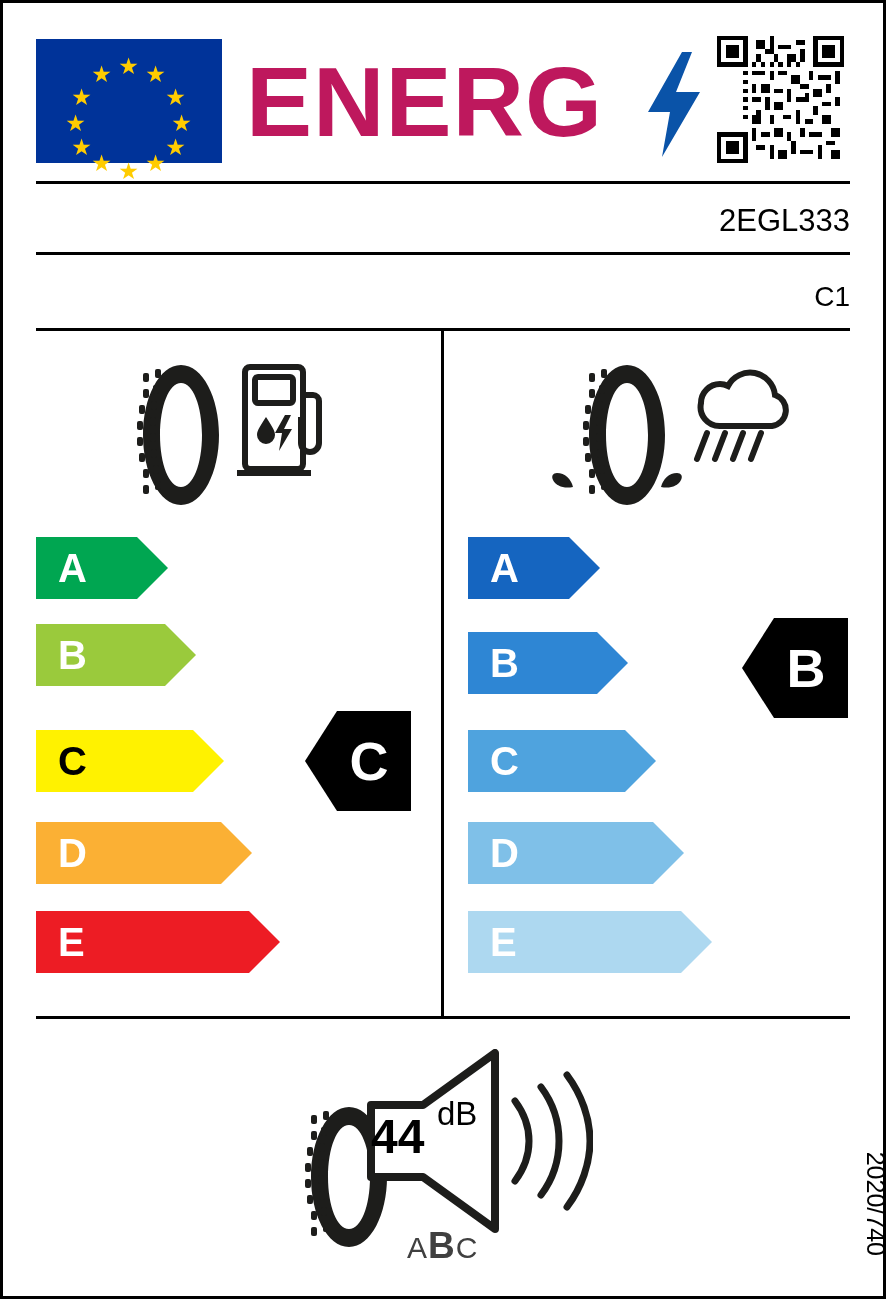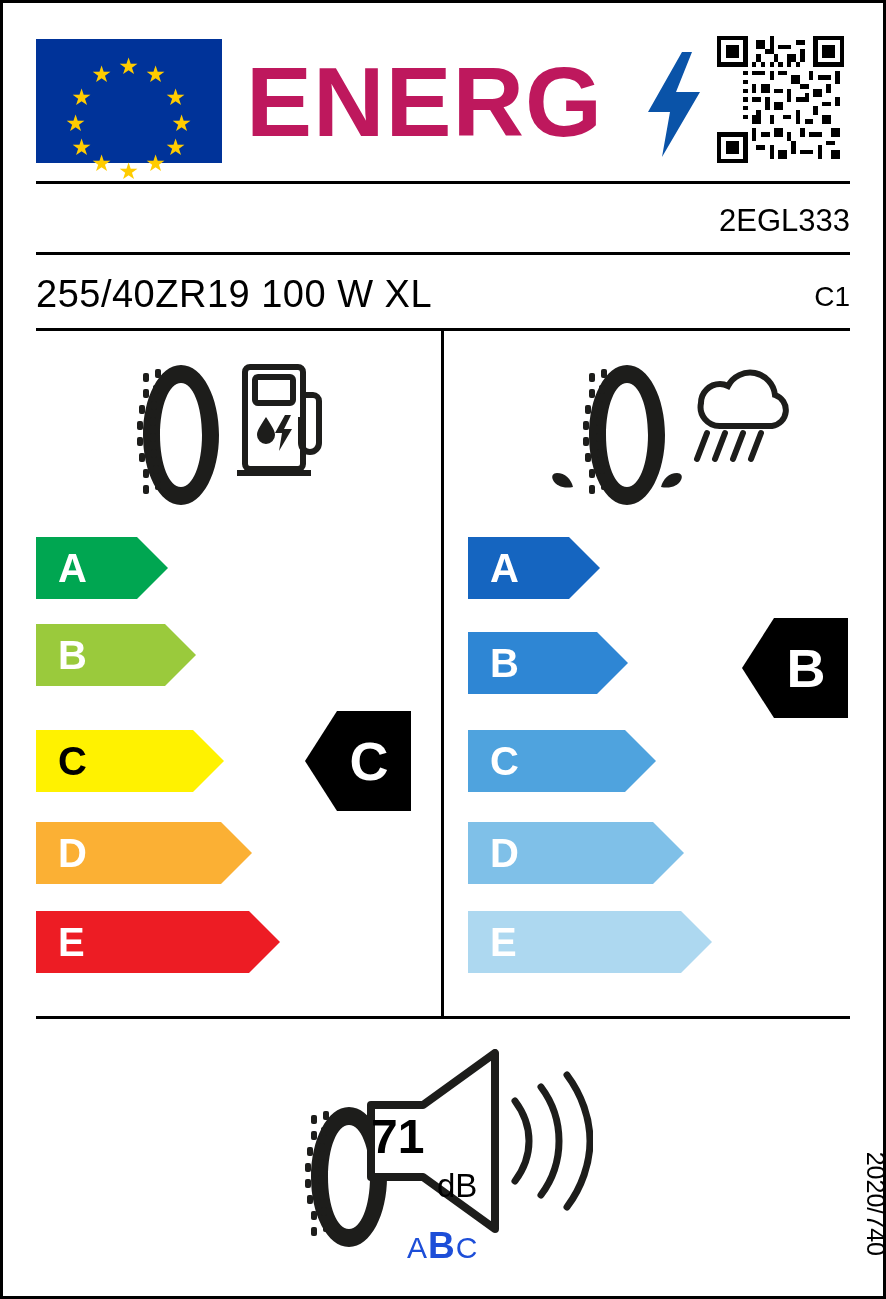--- a/index.html
+++ b/index.html
@@ -185,21 +185,21 @@
   .db-value {
     position: absolute;
     font-weight: bold;
     color: #000;
   }
   .abc {
     position: absolute;
     left: 404px;
     top: 1222px;
     font-size: 30px;
-    color: #1d4ed8;
+    color: #404040;
     letter-spacing: 1px;
   }
   .abc b { font-size: 37px; }
 
   .vertcode {
     position: absolute;
     right: 22px;
     bottom: 40px;
     font-size: 25px;
     color: #000;
@@ -325,21 +325,20 @@
     </g>
   </svg>
 
   <div class="hline" style="top:178px;"></div>
   <div class="hline" style="top:249px;"></div>
   <div class="hline" style="top:325px;"></div>
   <div class="hline" style="top:1013px;"></div>
   <div class="vline" style="left:438px; top:325px; height:688px;"></div>
 
   <div class="code">2EGL333</div>
-  <div class="size">255/40ZR19 100 W XL</div>
   <div class="cls">C1</div>
 
   <svg class="pictogram" style="left:122px; top:352px; width:200px; height:160px;" viewBox="0 0 200 160">
 
     <g fill="#1d1d1b">
       <path d="M56 10c-22 0-38 33-38 70s16 70 38 70 38-33 38-70S78 10 56 10zm0 18c12 0 21 23 21 52s-9 52-21 52-21-23-21-52 9-52 21-52z"></path>
       <g>
         <rect x="18" y="18" width="6" height="9" rx="2"></rect>
           <rect x="18" y="34" width="6" height="9" rx="2"></rect>
         <rect x="14" y="50" width="6" height="9" rx="2"></rect>
@@ -514,22 +513,22 @@
 
     <path d="M78 56h52L202 4v176l-72-52H78z" fill="#fff" stroke="#1d1d1b" stroke-width="8" stroke-linejoin="round"></path>
 
     <g fill="none" stroke="#1d1d1b" stroke-width="7" stroke-linecap="round">
       <path d="M222 52c9 12 14 26 14 40s-5 28-14 40"></path>
       <path d="M248 38c12 16 18 36 18 54s-6 38-18 54"></path>
       <path d="M274 26c15 20 23 44 23 66s-8 46-23 66"></path>
     </g>
   </svg>
 
-  <div class="db-value" style="left:368px; top:1106px; font-size:48px;">71</div>
-  <div class="db-value" style="left:434px; top:1164px; font-size:33px; font-weight:normal;">dB</div>
+  <div class="db-value" style="left:368px; top:1106px; font-size:48px;">44</div>
+  <div class="db-value" style="left:434px; top:1092px; font-size:33px; font-weight:normal;">dB</div>
 
   <div class="abc">
     <span>A</span><b>B</b><span>C</span>
   </div>
 
   <div class="vertcode">2020/740</div>
 
 </div>
 
 </body></html>

